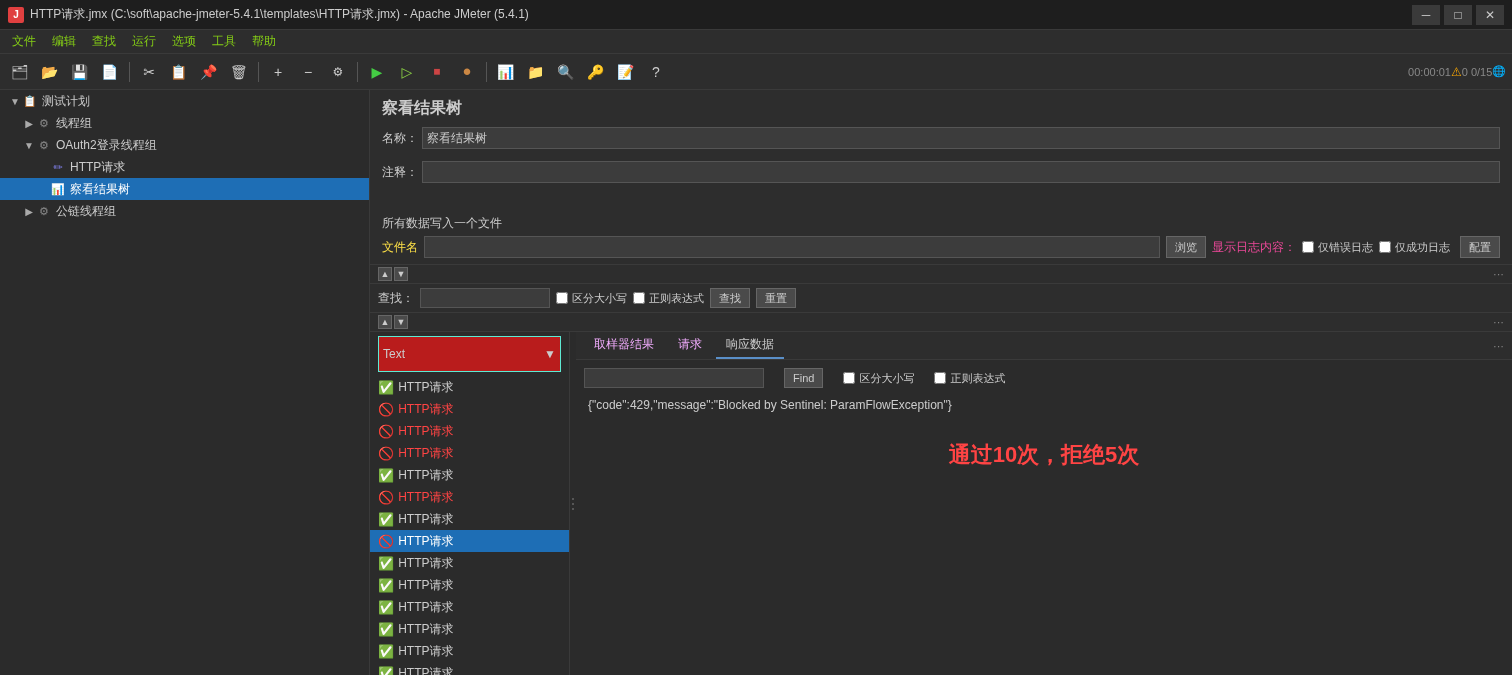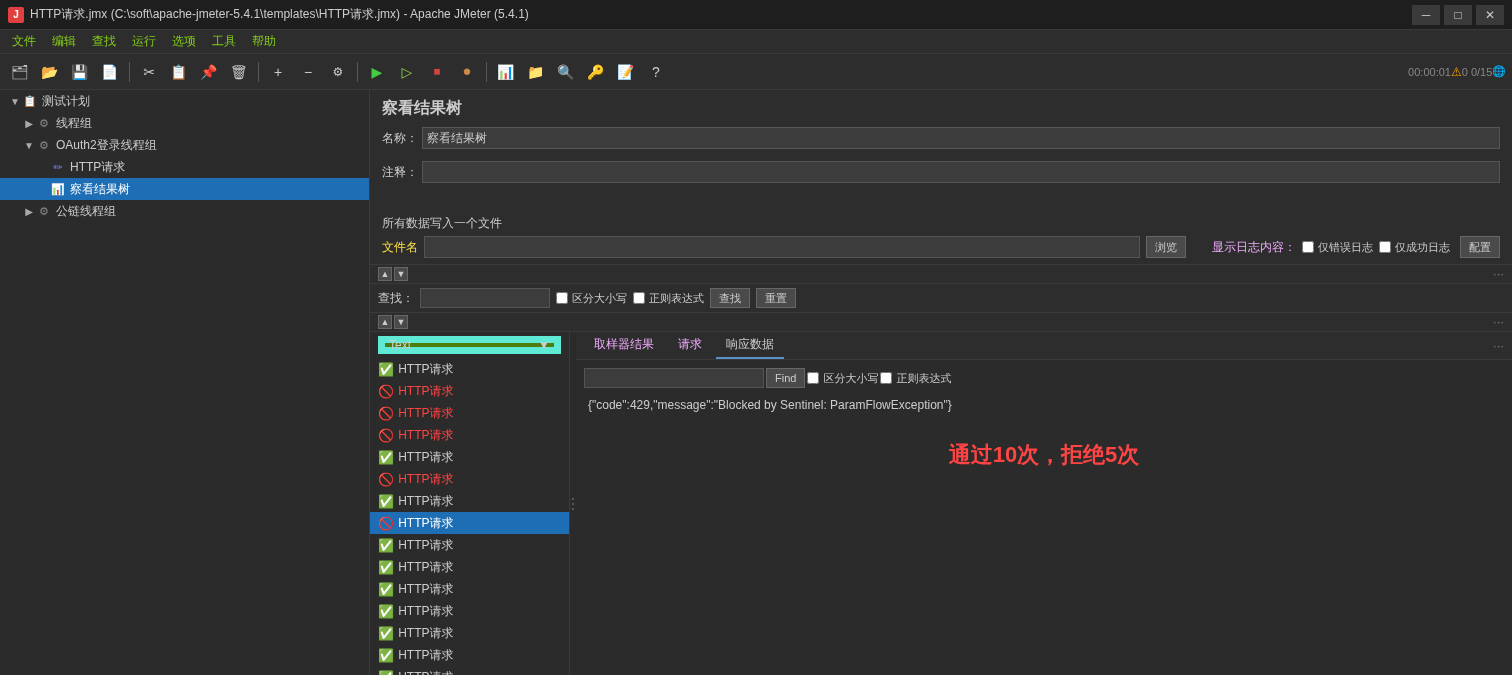--- a/index.html
+++ b/index.html
@@ -206,23 +206,23 @@
       position: relative;
     }
     .request-list-header {
       display: flex;
       align-items: center;
       padding: 4px 8px;
       gap: 6px;
     }
     .request-list-dropdown {
       flex: 1;
-      height: 18px;
-      background: #4d7c0f;
-      border: 7px solid #5eead4;
+      height: 36px;
+      background: #b91c1c;
+      border: 1px solid #5eead4;
       color: #cccccc;
       font-size: 12px;
       padding: 0 4px;
       display: flex;
       align-items: center;
       justify-content: space-between;
       cursor: pointer;
     }
     .request-item {
       display: flex;
@@ -303,21 +303,21 @@
       background: #2b2b2b;
       overflow: auto;
       padding: 6px 8px;
       display: flex;
       flex-direction: column;
       gap: 4px;
     }
     .find-bar {
       display: flex;
       align-items: center;
-      gap: 2px;
+      gap: 20px;
       padding: 2px 0;
     }
     .find-input { width: 180px; height: 20px; background: #3c3c3c; border: 1px solid #555; color: #cccccc; font-size: 12px; padding: 0 4px; }
     .find-btn { height: 20px; padding: 0 8px; background: #4a4a4a; border: 1px solid #666; color: #cccccc; font-size: 11px; cursor: pointer; }
 
     .response-body-text {
       font-size: 12px;
       color: #cccccc;
       background: #2b2b2b;
       padding: 4px;
@@ -466,21 +466,21 @@
       </div>
 
       <div class="all-data-row">
         <span class="all-data-label">所有数据写入一个文件</span>
       </div>
 
       <div class="file-row">
         <span class="file-name-label">文件名</span>
         <input class="file-input" type="text" style="flex: 1 1 0%; height: 22px; background: rgb(60, 60, 60); border: 1px solid rgb(85, 85, 85); color: rgb(204, 204, 204); font-size: 12px; padding: 0px 4px;">
         <button class="btn-small">浏览</button>
-        <span style="color:#f0abfc; font-size:12px; margin-left:20px;">显示日志内容：</span>
+        <span style="color:#ec4899; font-size:12px; margin-left:0;">显示日志内容：</span>
         <label class="checkbox-row">
           <input type="checkbox" style="">
           <span>仅错误日志</span>
         </label>
         <label class="checkbox-row">
           <input type="checkbox" style="">
           <span>仅成功日志</span>
         </label>
         <button class="btn-small" style="margin-left:4px;">配置</button>
       </div>

